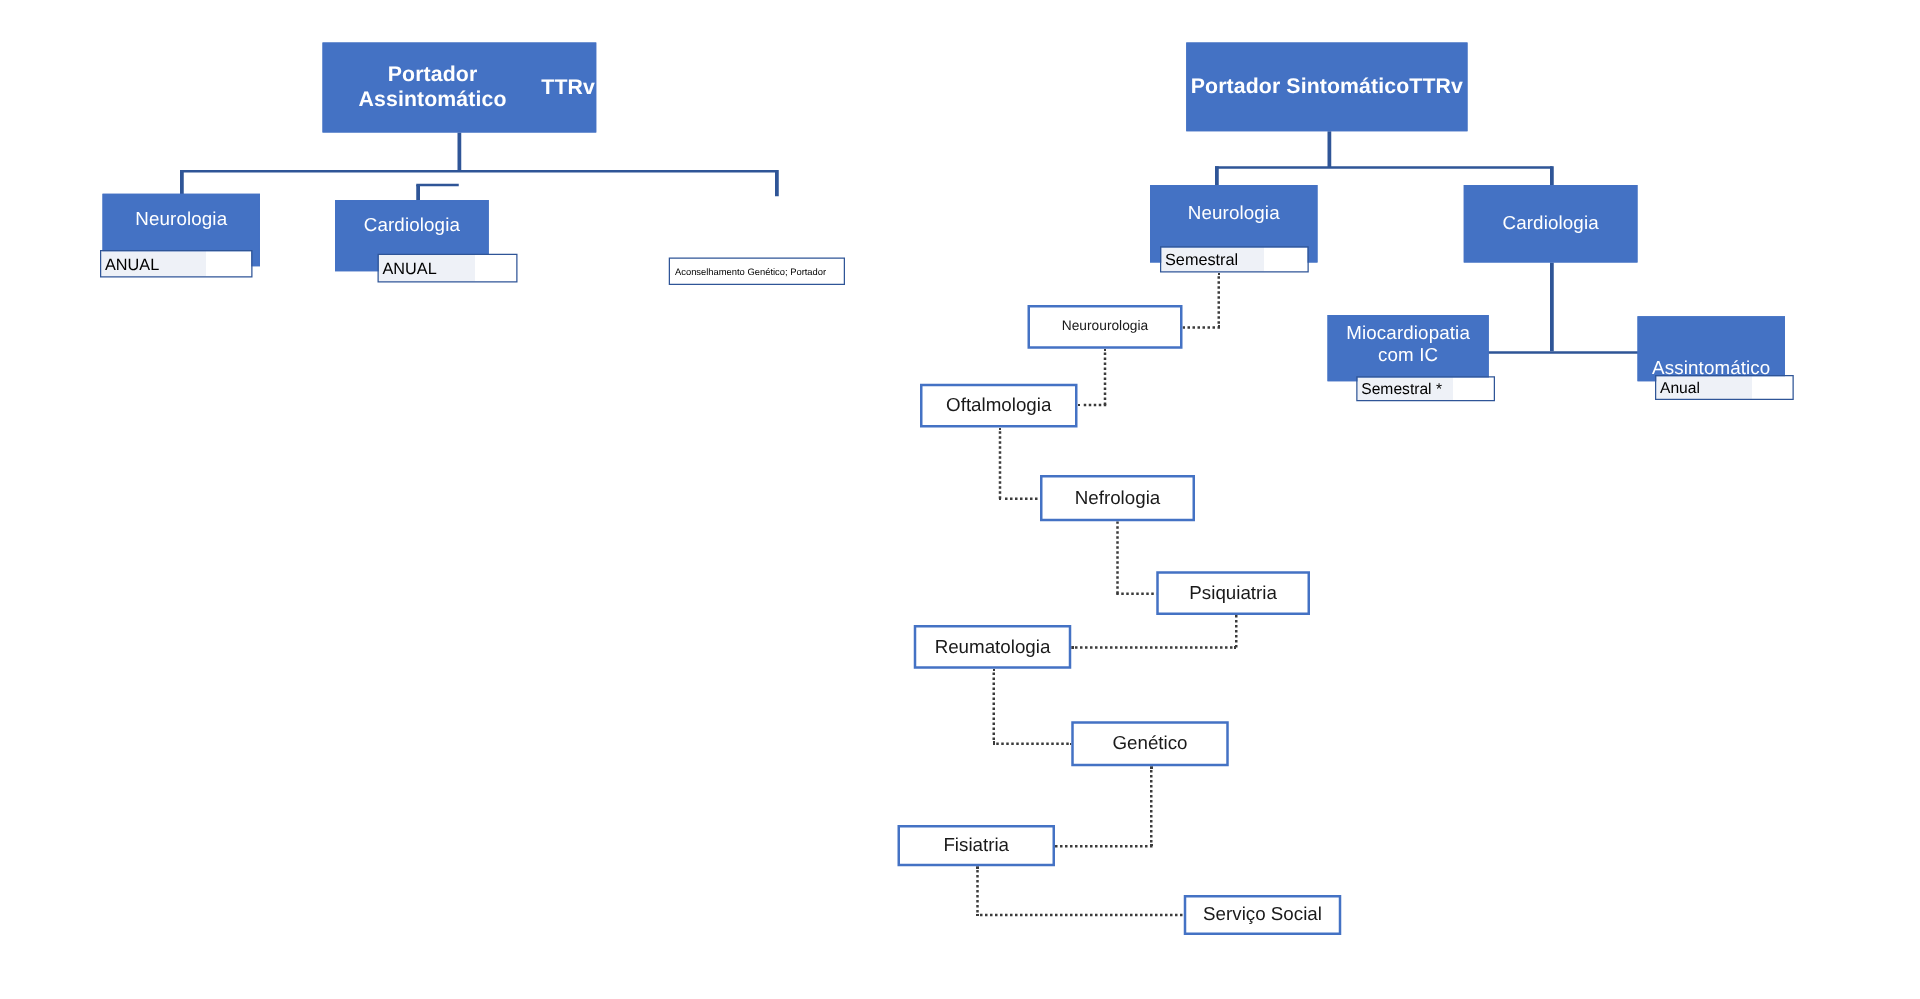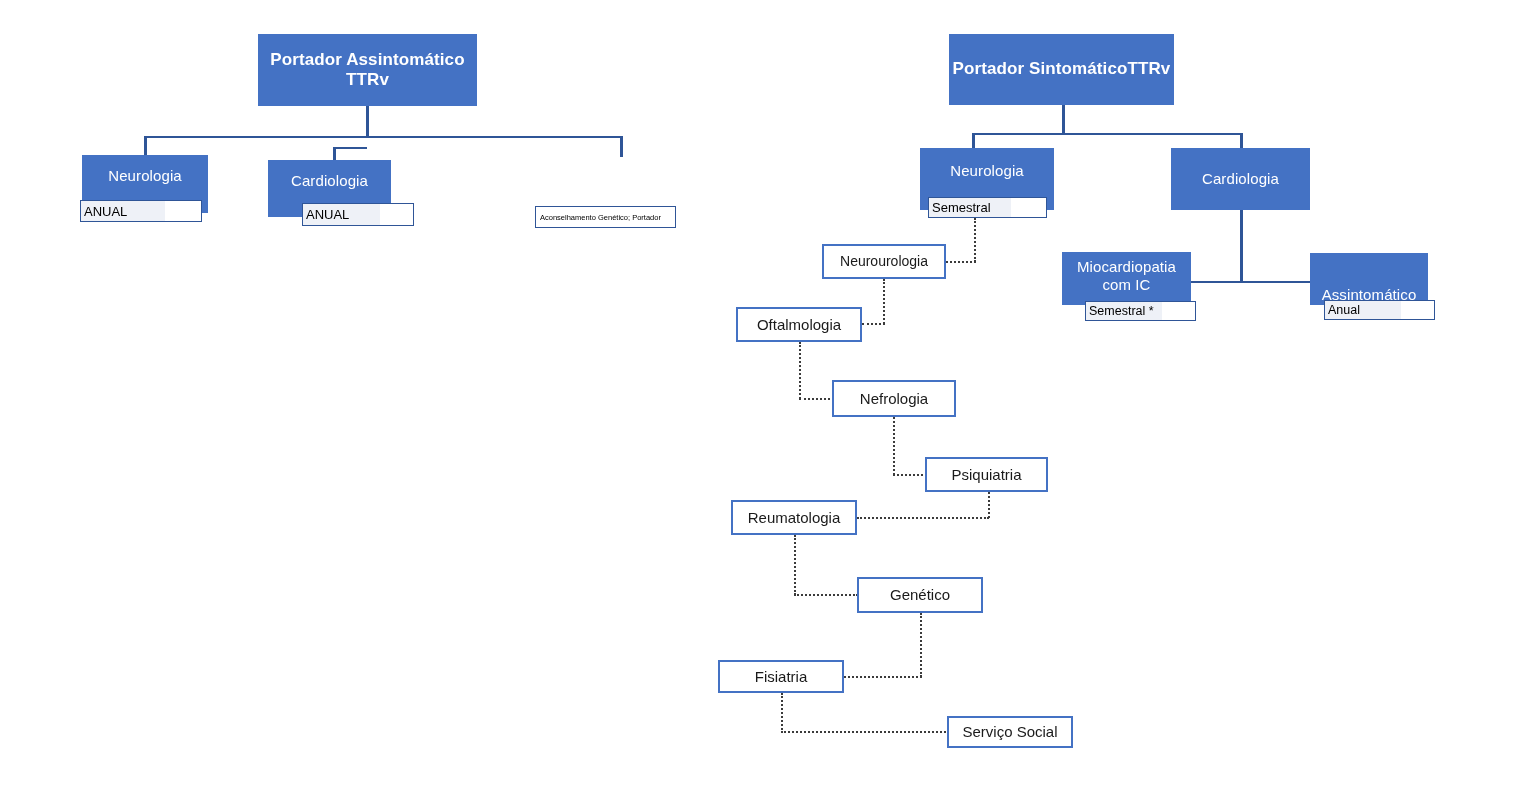--- a/index.html
+++ b/index.html
@@ -97,21 +97,21 @@
 
 <div id="canvas">
 
   <div class="ln thick v" style="left:366px; top:106px; width:2.5px; height:31px;"></div>
   <div class="ln h" style="left:144px; top:136px; width:477px;"></div>
   <div class="ln thick v" style="left:144px; top:136px; height:20px;"></div>
   <div class="ln thick v" style="left:333px; top:148px; height:13px;"></div>
   <div class="ln h" style="left:333px; top:147px; width:34px;"></div>
   <div class="ln thick v" style="left:620px; top:136px; height:21px;"></div>
 
-  <div class="bluebox" style="left:258px; top:34px; width:219px; height:72px; font-size:17px; flex-direction:column;">
+  <div class="bluebox" style="left:258px; top:34px; width:219px; height:72px; font-size:17px; flex-direction:row;">
     <span>Portador Assintomático</span>
     <span>TTRv</span>
   </div>
 
   <div class="bluebox reg" style="left:82px; top:155px; width:126px; height:58px; font-size:15px; align-items:flex-start; padding-top:11px;">
     <span>Neurologia</span>
   </div>
   <div class="label" style="left:80px; top:200px; width:122px; height:22px; font-size:13px;">
     <span>ANUAL</span>
   </div>
@@ -162,21 +162,21 @@
   <div class="bluebox reg" style="left:1310px; top:253px; width:118px; height:52px; font-size:15px; align-items:flex-end; padding-top:12px;">
     <span>Assintomático</span>
   </div>
   <div class="label" style="left:1324px; top:300px; width:111px; height:20px; font-size:12.5px;">
     <span>Anual</span>
   </div>
 
   <div class="dot-v" style="left:974px; top:218px; height:44px;"></div>
   <div class="dot-h" style="left:946px; top:261px; width:30px;"></div>
 
-  <div class="whitebox" style="left:822px; top:244px; width:124px; height:35px; font-size:14px;">
+  <div class="whitebox" style="left:822px; top:244px; width:124px; height:35px; font-size:11px;">
     <span>Neurourologia</span>
   </div>
 
   <div class="dot-v" style="left:883px; top:279px; height:45px;"></div>
   <div class="dot-h" style="left:862px; top:323px; width:23px;"></div>
 
   <div class="whitebox" style="left:736px; top:307px; width:126px; height:35px; font-size:15px;">
     <span>Oftalmologia</span>
   </div>
 

